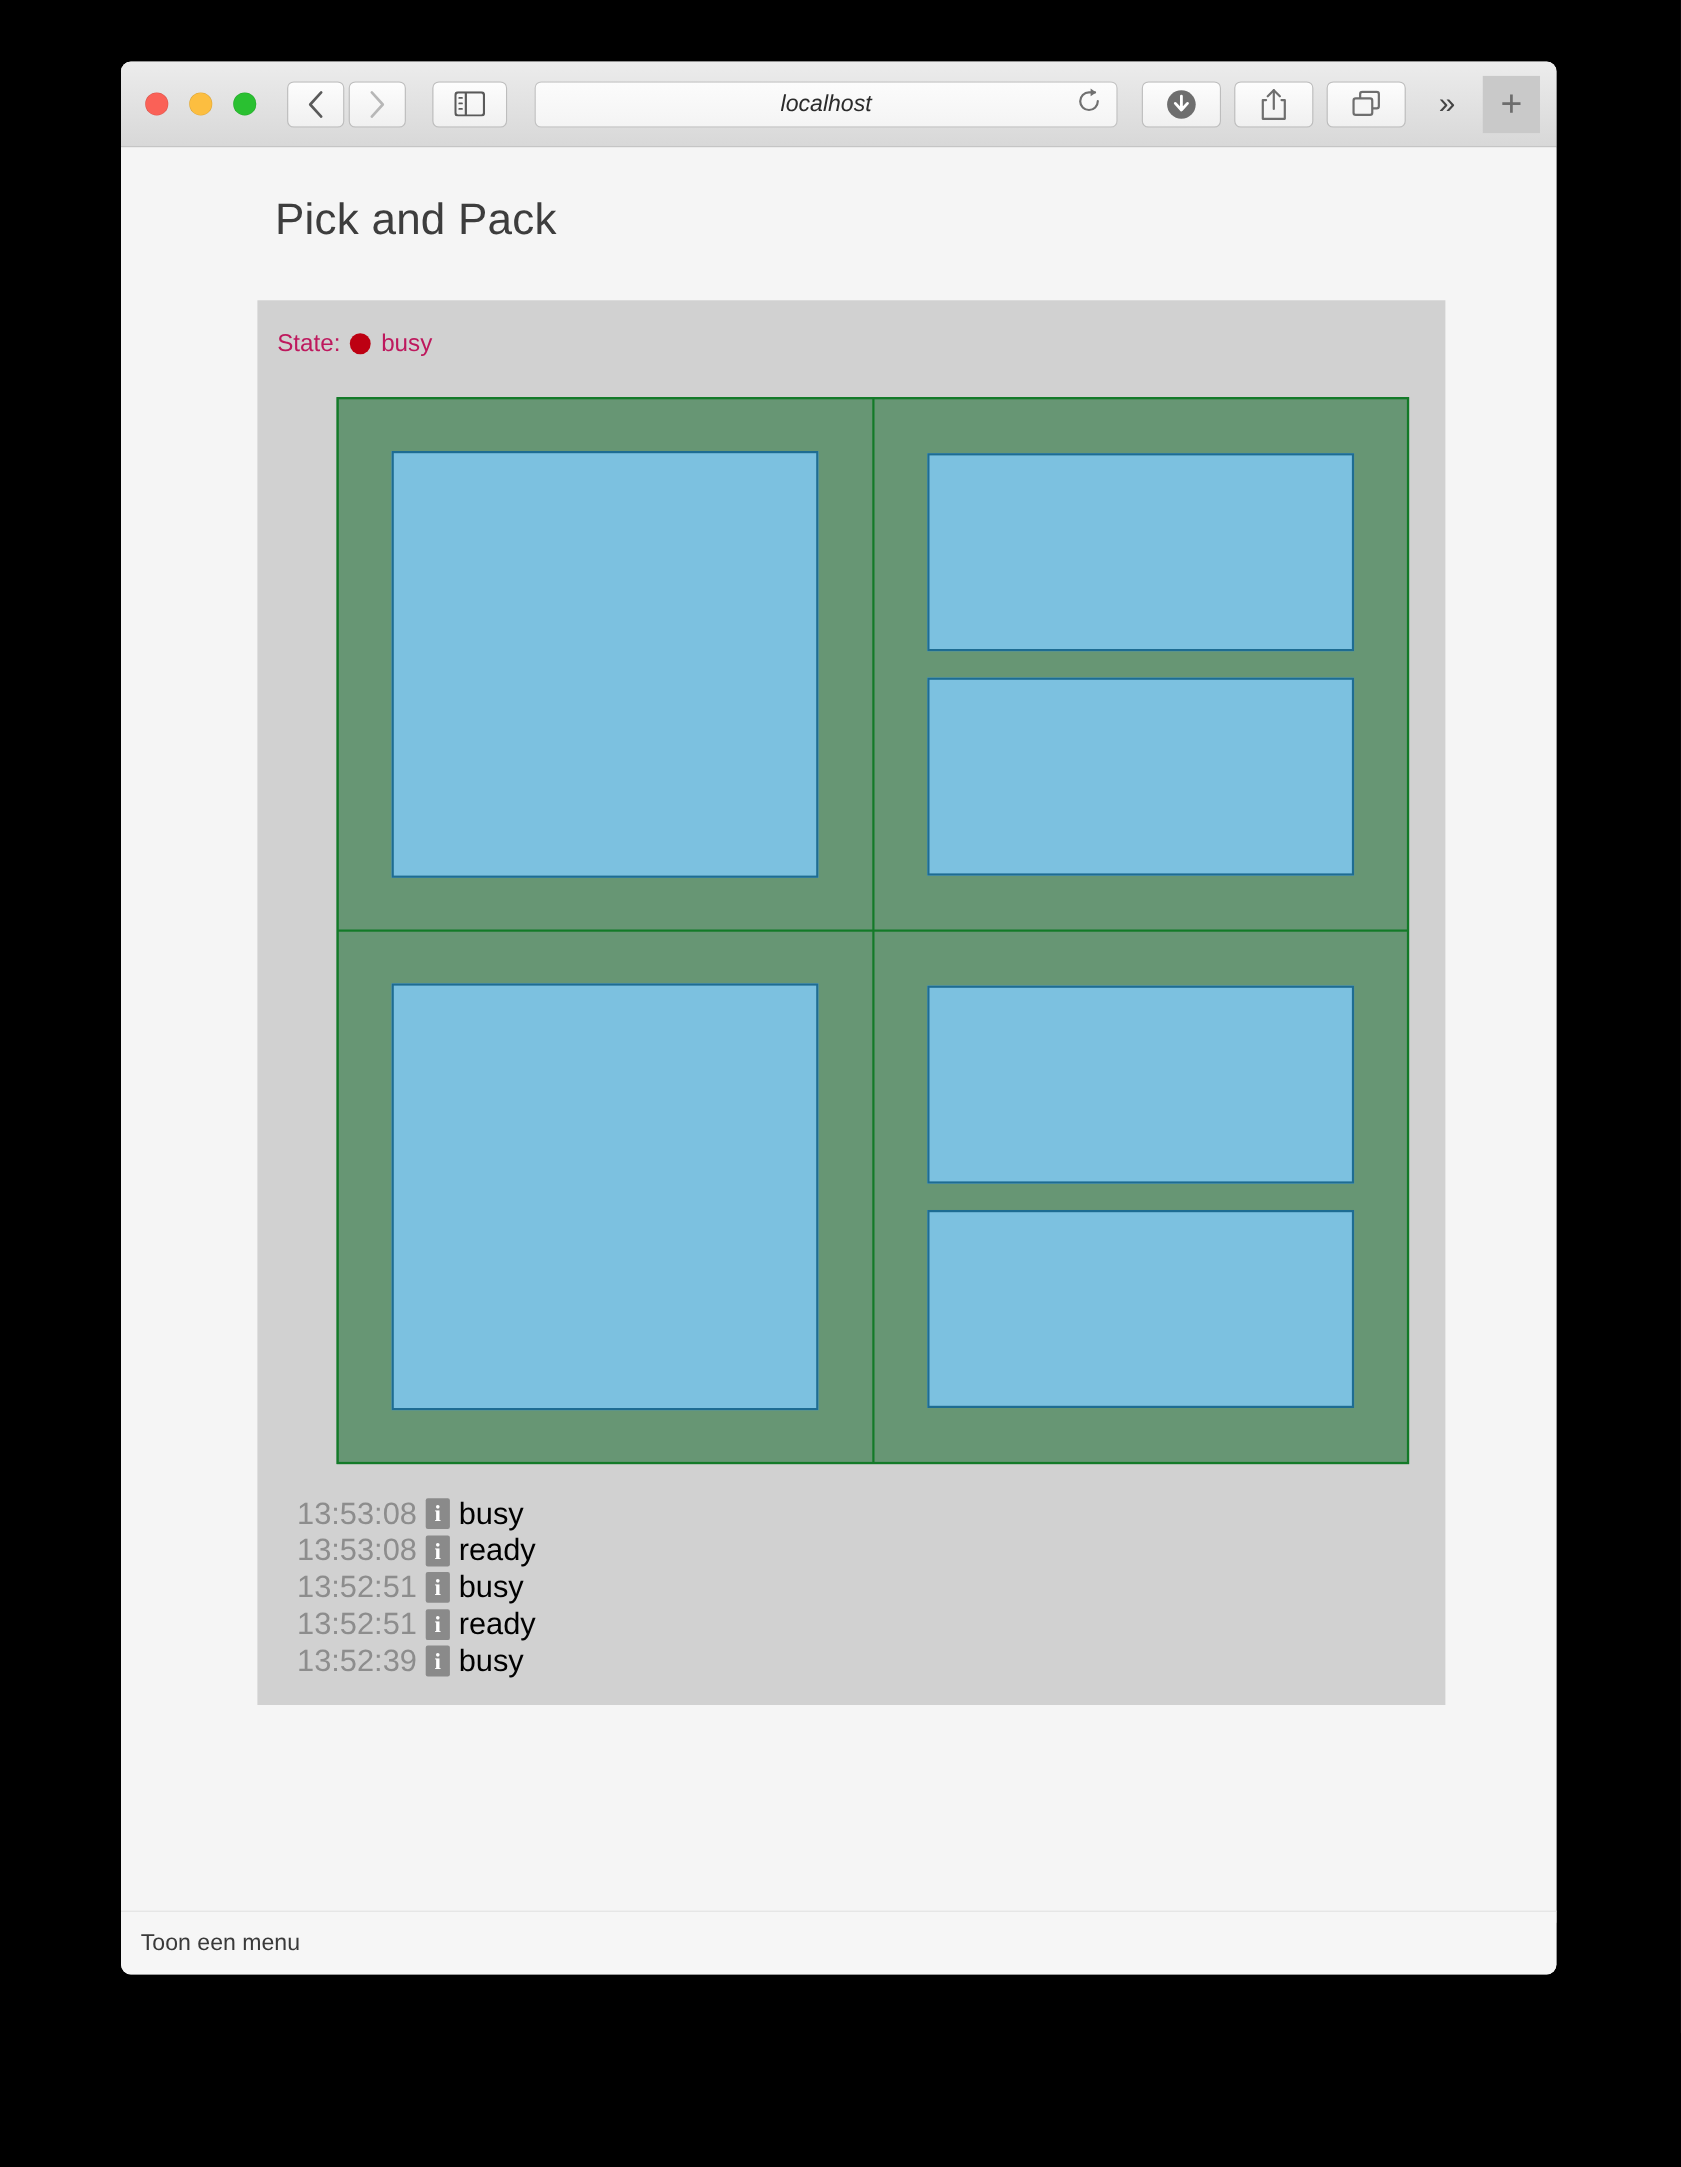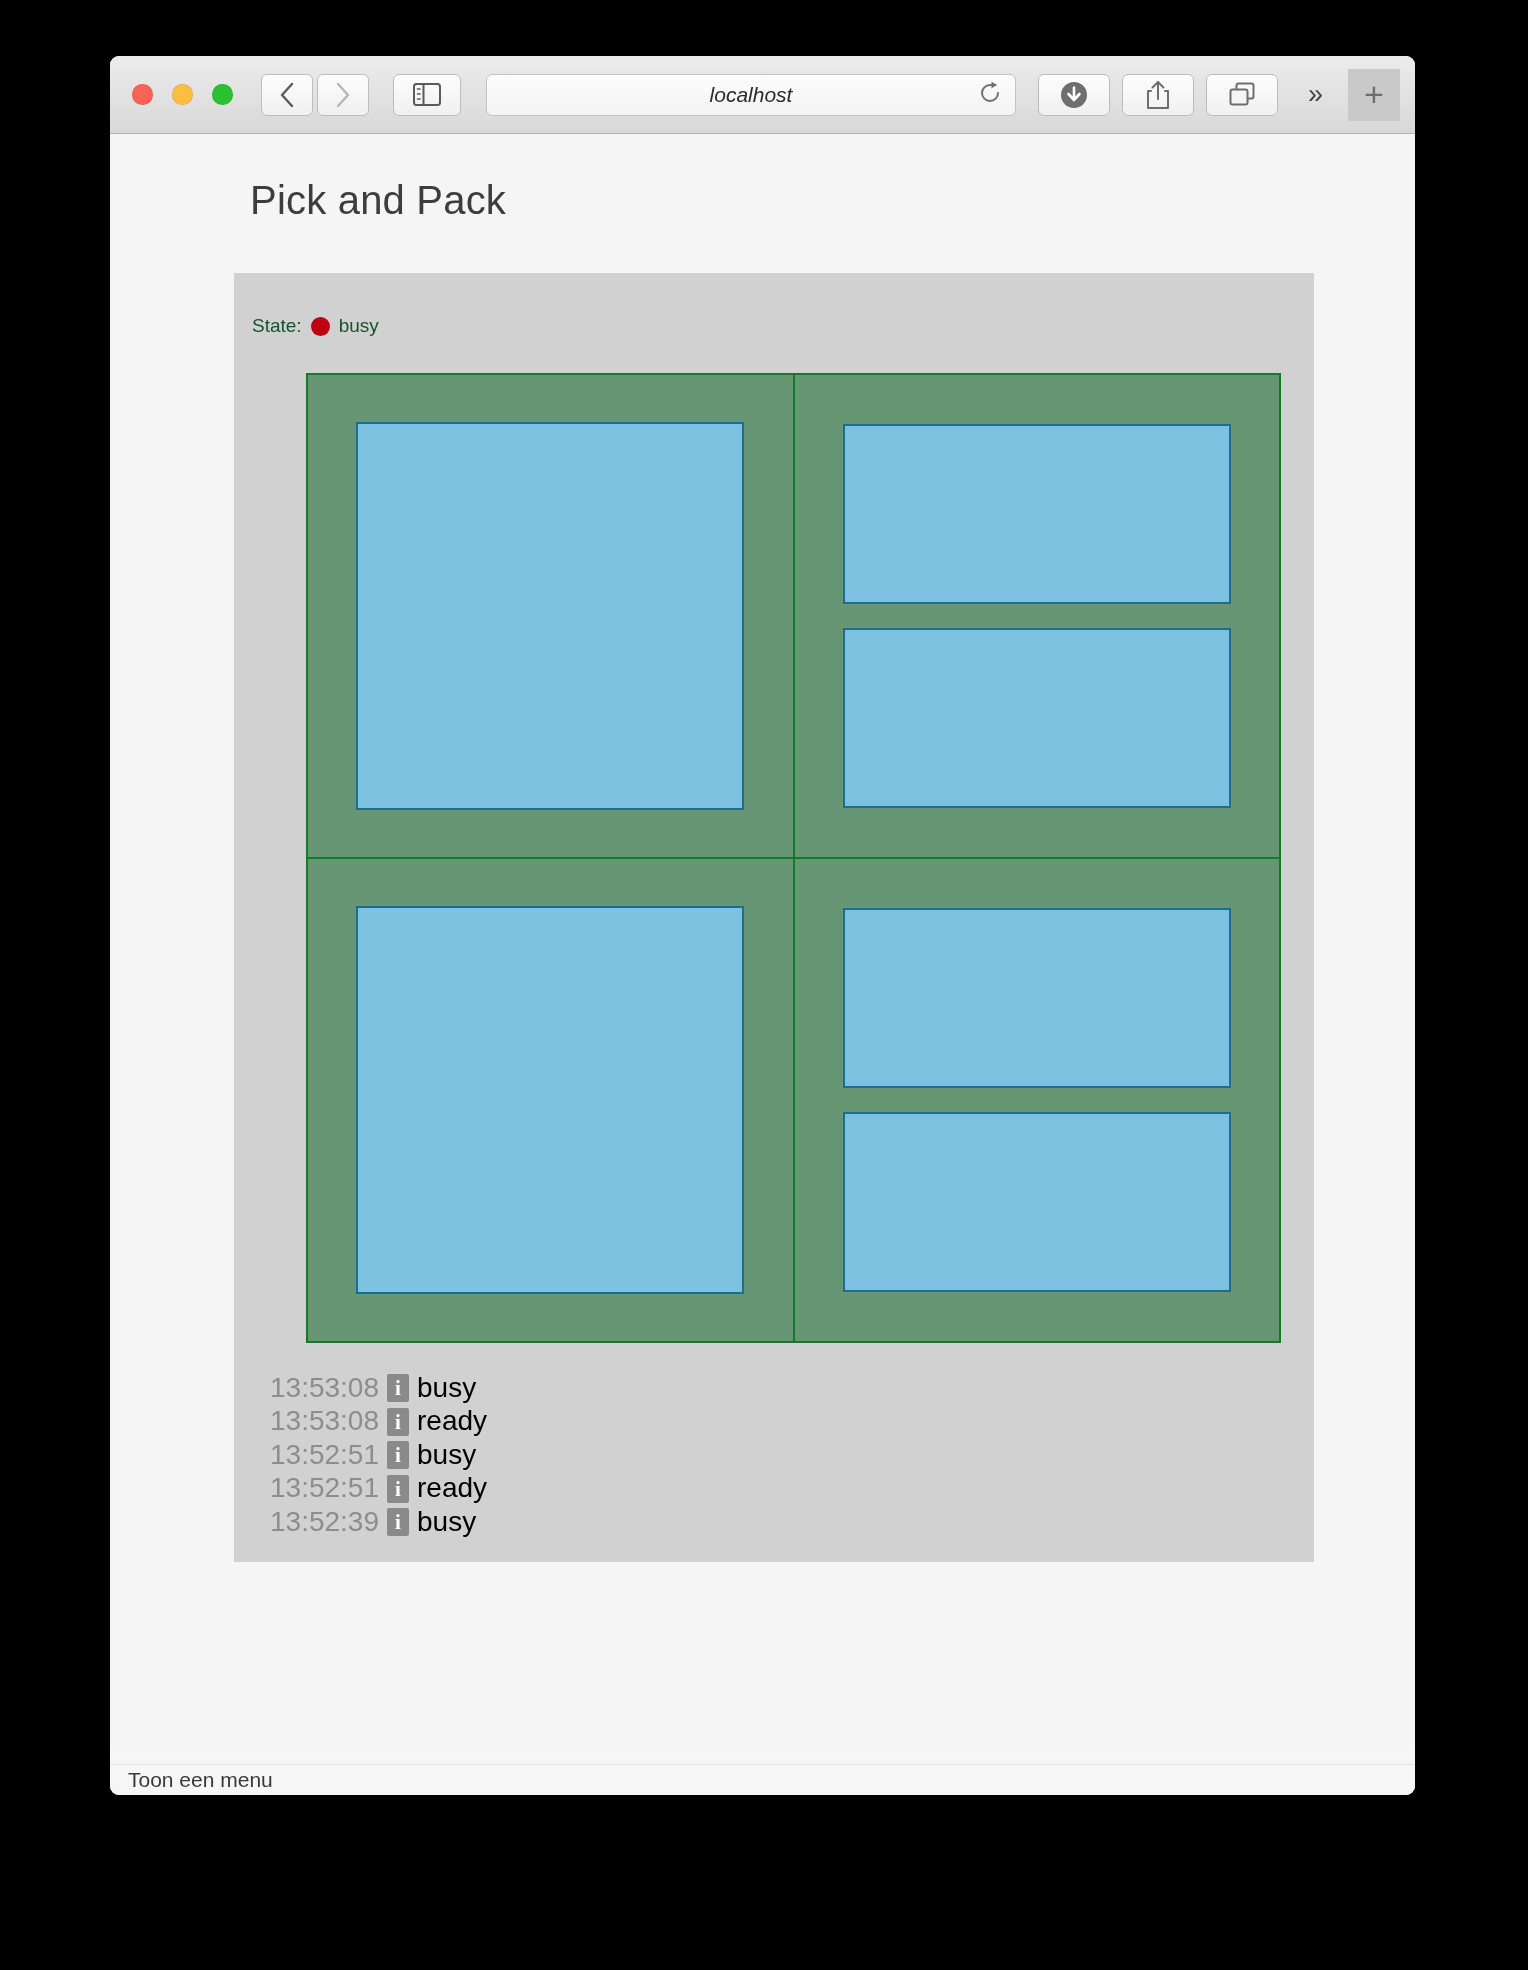--- a/index.html
+++ b/index.html
@@ -107,23 +107,23 @@
   #panel-header {
     background: #474747;
     padding: 13px 0 14px 18px;
     display: flex; align-items: baseline; gap: 38px;
   }
   #machine-name { color: #ffffff; font-size: 27px; font-weight: 700; }
   #machine-uuid { color: #b6b6b6; font-size: 27px; font-weight: 700; }
 
   #panel-body { padding: 18px 18px 26px 18px; }
   .info-line {
-    font-size: 19px;
-    color: #14532d;
-    margin: 24px 0 0 0;
+    font-size: 22px;
+    color: #be185d;
+    margin: 8px 0 0 0;
     display: flex; align-items: center; gap: 7px;
   }
   .info-line .lbl { }
   #state-dot {
     display: inline-block;
     width: 19px; height: 19px; border-radius: 50%;
     background: #bd0012;
     margin: 0 2px;
   }
 
@@ -174,21 +174,21 @@
     font-weight: 700;
     border-radius: 2px;
   }
   .event-text { color: #000; }
 
   
   #status-bar {
     position: absolute;
     left: 0; bottom: 0;
     width: 100%;
-    height: 31px;
+    height: 58px;
     background: #f6f6f6;
     border-top: 1px solid #e2e2e2;
     display: flex; align-items: center;
     padding-left: 18px;
   }
   #status-text { font-size: 21px; color: #3a3a3a; }
 </style>
 </head>
 <body>
 

